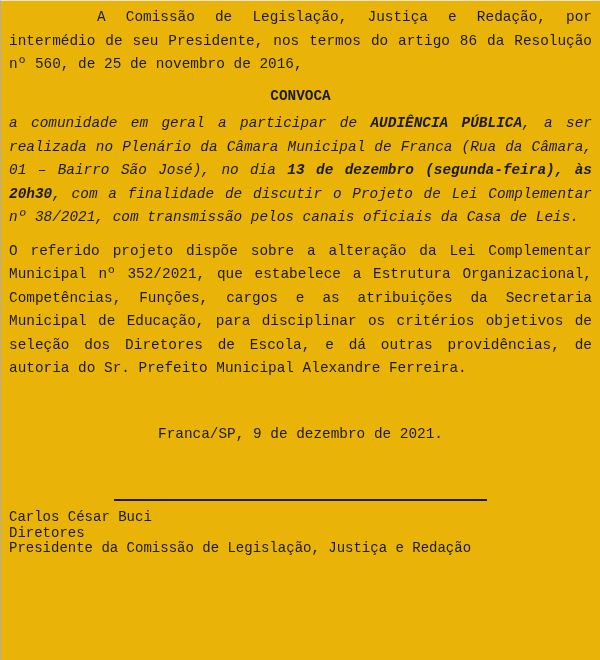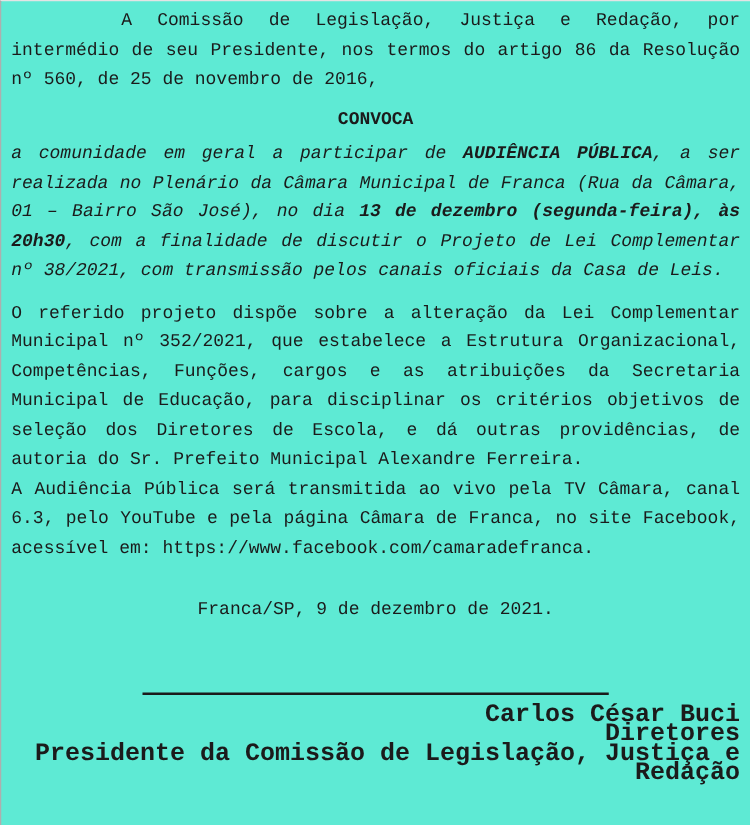--- a/index.html
+++ b/index.html
@@ -5,21 +5,21 @@
   html, body {
     margin: 0;
     padding: 0;
     background: #ffffff;
   }
   .page {
     position: relative;
     width: 600px;
     height: 660px;
     box-sizing: border-box;
-    background: #5eead4;
+    background: #eab308;
     border-left: 1px solid #aeaeae;
     border-top: 1px solid #e4e4e4;
     padding: 5px 8px 0 8px;
     overflow: hidden;
     font-family: "Liberation Mono", "DejaVu Sans Mono", monospace;
     font-size: 14.4px;
     line-height: 23.5px;
     color: #1b1b1b;
   }
   .para {
@@ -36,48 +36,47 @@
   }
   .bold {
     font-weight: bold;
   }
   #paragraphs .para:nth-child(1) { margin-bottom: 8px; }
   #paragraphs .para:nth-child(2) { margin-bottom: 4px; }
   #paragraphs .para:nth-child(3) { margin-bottom: 10px; font-style: italic; }
   #paragraphs .para:nth-child(4) { margin-bottom: 0; }
   #paragraphs .para:nth-child(5) { margin-bottom: 0; }
   .dateline {
-    margin-top: 26px;
+    margin-top: 42px;
     text-align: center;
   }
   .signature {
     margin-top: 53px;
-    text-align: right;
-    font-weight: bold;
-    font-size: 20px;
+    text-align: left;
+    font-weight: normal;
+    font-size: 14px;
     line-height: 15.5px;
   }
   .sig-rule {
     width: 373px;
     margin: 0 auto 9px auto;
     border-top: 2px solid #1b1b1b;
     height: 0;
   }
 </style>
 </head>
 <body>
 
 <div class="page">
 
   <div id="paragraphs">
       <div class="para indent"><span>A Comissão de Legislação, Justiça e Redação, por intermédio de seu Presidente, nos termos do artigo 86 da Resolução nº 560, de 25 de novembro de 2016,</span></div>
       <div class="para heading"><span class="bold">CONVOCA</span></div>
       <div class="para"><span>a comunidade em geral a participar de </span><span class="bold">AUDIÊNCIA PÚBLICA</span><span>, a ser realizada no Plenário da Câmara Municipal de Franca (Rua da Câmara, 01 – Bairro São José), no dia </span><span class="bold">13 de dezembro (segunda-feira), às 20h30</span><span>, com a finalidade de discutir o Projeto de Lei Complementar nº 38/2021, com transmissão pelos canais oficiais da Casa de Leis.</span></div>
       <div class="para"><span>O referido projeto dispõe sobre a alteração da Lei Complementar Municipal nº 352/2021, que estabelece a Estrutura Organizacional, Competências, Funções, cargos e as atribuições da Secretaria Municipal de Educação, para disciplinar os critérios objetivos de seleção dos Diretores de Escola, e dá outras providências, de autoria do Sr. Prefeito Municipal Alexandre Ferreira.</span></div>
-      <div class="para"><span>A Audiência Pública será transmitida ao vivo pela TV Câmara, canal 6.3, pelo YouTube e pela página Câmara de Franca, no site Facebook, acessível em: https://www.facebook.com/camaradefranca.</span></div>
     </div>
 
   <div class="dateline">Franca/SP, 9 de dezembro de 2021.</div>
 
   <div class="signature">
     <div class="sig-rule"></div>
     <div class="sig-line">Carlos César Buci</div>
     <div class="sig-line">Diretores</div>
     <div class="sig-line">Presidente da Comissão de Legislação, Justiça e Redação</div>
   </div>

